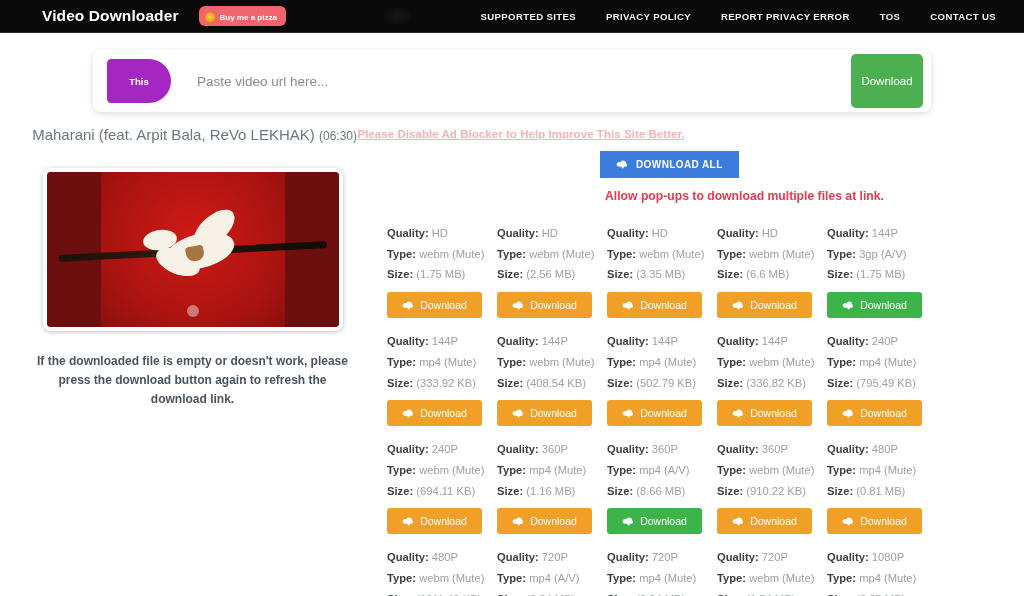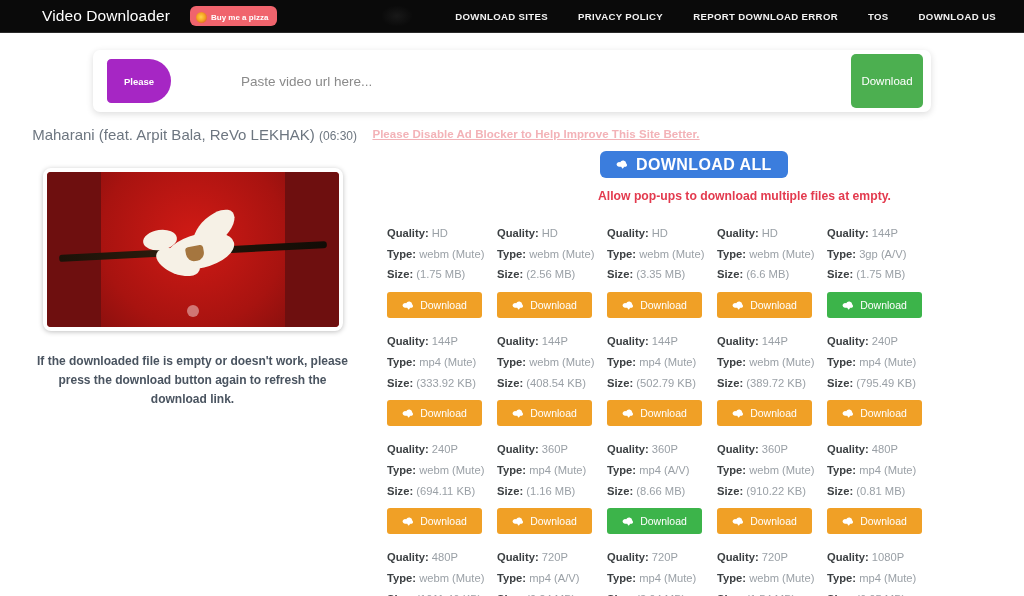--- a/index.html
+++ b/index.html
@@ -17,21 +17,21 @@
     height: 33px;
     background: #0a0a0a;
     display: flex;
     align-items: center;
     position: relative;
     border-bottom: 1px solid #2a2a2a;
   }
   .brand {
     color: #ffffff;
     font-size: 15.5px;
-    font-weight: 400;
+    font-weight: 700;
     letter-spacing: 0.1px;
     margin-left: 42px;
     white-space: nowrap;
   }
   .pizza-btn {
     margin-left: 20px;
     background: #f0646d;
     color: #ffffff;
     border: none;
     border-radius: 6px;
@@ -111,40 +111,39 @@
   .url-input {
     flex: 1;
     border: none;
     outline: none;
     height: 44px;
     font-size: 13.5px;
     color: #3d3d3d;
     padding-left: 26px;
     background: transparent;
     font-family: "Liberation Sans", sans-serif;
-    margin-left: 44px;
   }
   .url-input::placeholder { color: #8a8a8a; }
   .dl-btn {
     width: 72px;
     height: 54px;
     background: #4caf50;
     color: #ffffff;
     border: none;
     border-radius: 5px;
     font-size: 11.5px;
     cursor: pointer;
     flex: none;
     font-family: "Liberation Sans", sans-serif;
   }
 
   
   .ad-notice {
     position: absolute;
-    left: 350px;
+    left: 335px;
     top: 128px;
     width: 372px;
     text-align: center;
     font-size: 11.5px;
     font-weight: 700;
     color: #f3b2b7;
     text-decoration: underline;
     letter-spacing: 0.05px;
   }
 
@@ -232,24 +231,24 @@
   .dlall-row {
     display: flex;
     justify-content: flex-start;
     padding-left: 215px;
     margin-top: 27px;
   }
   .dlall-btn {
     background: #3b7ddd;
     color: #ffffff;
     border: none;
-    border-radius: 6px;
+    border-radius: 0;
     height: 27px;
     padding: 0 16px;
-    font-size: 16px;
+    font-size: 10px;
     font-weight: 600;
     letter-spacing: 0.4px;
     display: inline-flex;
     align-items: center;
     gap: 7px;
     cursor: pointer;
     font-family: "Liberation Sans", sans-serif;
   }
   .popup-note {
     text-align: center;
@@ -302,30 +301,30 @@
   <span class="brand">Video Downloader</span>
 
   <button class="pizza-btn">
     <span class="pizza-icon"></span>
     <span>Buy me a pizza</span>
   </button>
 
   <div class="header-faint"></div>
 
   <nav class="navlinks">
-    <a href="#">DOWNLOAD SITES</a>
+    <a href="#">SUPPORTED SITES</a>
     <a href="#">PRIVACY POLICY</a>
-    <a href="#">REPORT DOWNLOAD ERROR</a>
+    <a href="#">REPORT PRIVACY ERROR</a>
     <a href="#">TOS</a>
-    <a href="#">DOWNLOAD US</a>
+    <a href="#">CONTACT US</a>
   </nav>
 </div>
 
 <div class="searchwrap">
-  <button class="paste-btn">Please</button>
+  <button class="paste-btn">This</button>
   <input class="url-input" type="text" placeholder="Paste video url here..." style="">
   <button class="dl-btn">Download</button>
 </div>
 
 <div class="ad-notice">Please Disable Ad Blocker to Help Improve This Site Better.</div>
 
 <div class="main">
 
   <div class="left-col">
     <div class="video-title">
@@ -354,21 +353,21 @@
     <div class="dlall-row">
       <button class="dlall-btn">
         <svg class="cloud-ic" viewBox="0 0 24 20">
           <path fill="#ffffff" d="M19 8a6 6 0 0 0-11.3-2A4.6 4.6 0 0 0 1 10.2 4.4 4.4 0 0 0 5.4 14h13A4 4 0 0 0 19 8z"></path>
           <path fill="#ffffff" d="M11 9h2.6v4.2H16L12.3 18 8.6 13.2H11z"></path>
         </svg>
         <span>DOWNLOAD ALL</span>
       </button>
     </div>
 
-    <div class="popup-note">Allow pop-ups to download multiple files at empty.</div>
+    <div class="popup-note">Allow pop-ups to download multiple files at link.</div>
 
     <div class="grid" id="formats-grid">
         <div class="cell"><div class="line"><b>Quality:</b> <span>HD</span></div><div class="line"><b>Type:</b> <span>webm (Mute)</span></div><div class="line"><b>Size:</b> <span>(1.75 MB)</span></div><button class="cell-btn orange">
             <svg class="cloud-ic" viewBox="0 0 24 20">
               <path fill="#ffffff" d="M19 8a6 6 0 0 0-11.3-2A4.6 4.6 0 0 0 1 10.2 4.4 4.4 0 0 0 5.4 14h13A4 4 0 0 0 19 8z"></path>
               <path fill="#ffffff" d="M11 9h2.6v4.2H16L12.3 18 8.6 13.2H11z"></path>
             </svg>
             <span>Download</span>
           </button></div>
         <div class="cell"><div class="line"><b>Quality:</b> <span>HD</span></div><div class="line"><b>Type:</b> <span>webm (Mute)</span></div><div class="line"><b>Size:</b> <span>(2.56 MB)</span></div><button class="cell-btn orange">
@@ -413,21 +412,21 @@
             </svg>
             <span>Download</span>
           </button></div>
         <div class="cell"><div class="line"><b>Quality:</b> <span>144P</span></div><div class="line"><b>Type:</b> <span>mp4 (Mute)</span></div><div class="line"><b>Size:</b> <span>(502.79 KB)</span></div><button class="cell-btn orange">
             <svg class="cloud-ic" viewBox="0 0 24 20">
               <path fill="#ffffff" d="M19 8a6 6 0 0 0-11.3-2A4.6 4.6 0 0 0 1 10.2 4.4 4.4 0 0 0 5.4 14h13A4 4 0 0 0 19 8z"></path>
               <path fill="#ffffff" d="M11 9h2.6v4.2H16L12.3 18 8.6 13.2H11z"></path>
             </svg>
             <span>Download</span>
           </button></div>
-        <div class="cell"><div class="line"><b>Quality:</b> <span>144P</span></div><div class="line"><b>Type:</b> <span>webm (Mute)</span></div><div class="line"><b>Size:</b> <span>(389.72 KB)</span></div><button class="cell-btn orange">
+        <div class="cell"><div class="line"><b>Quality:</b> <span>144P</span></div><div class="line"><b>Type:</b> <span>webm (Mute)</span></div><div class="line"><b>Size:</b> <span>(336.82 KB)</span></div><button class="cell-btn orange">
             <svg class="cloud-ic" viewBox="0 0 24 20">
               <path fill="#ffffff" d="M19 8a6 6 0 0 0-11.3-2A4.6 4.6 0 0 0 1 10.2 4.4 4.4 0 0 0 5.4 14h13A4 4 0 0 0 19 8z"></path>
               <path fill="#ffffff" d="M11 9h2.6v4.2H16L12.3 18 8.6 13.2H11z"></path>
             </svg>
             <span>Download</span>
           </button></div>
         <div class="cell"><div class="line"><b>Quality:</b> <span>240P</span></div><div class="line"><b>Type:</b> <span>mp4 (Mute)</span></div><div class="line"><b>Size:</b> <span>(795.49 KB)</span></div><button class="cell-btn orange">
             <svg class="cloud-ic" viewBox="0 0 24 20">
               <path fill="#ffffff" d="M19 8a6 6 0 0 0-11.3-2A4.6 4.6 0 0 0 1 10.2 4.4 4.4 0 0 0 5.4 14h13A4 4 0 0 0 19 8z"></path>
               <path fill="#ffffff" d="M11 9h2.6v4.2H16L12.3 18 8.6 13.2H11z"></path>

